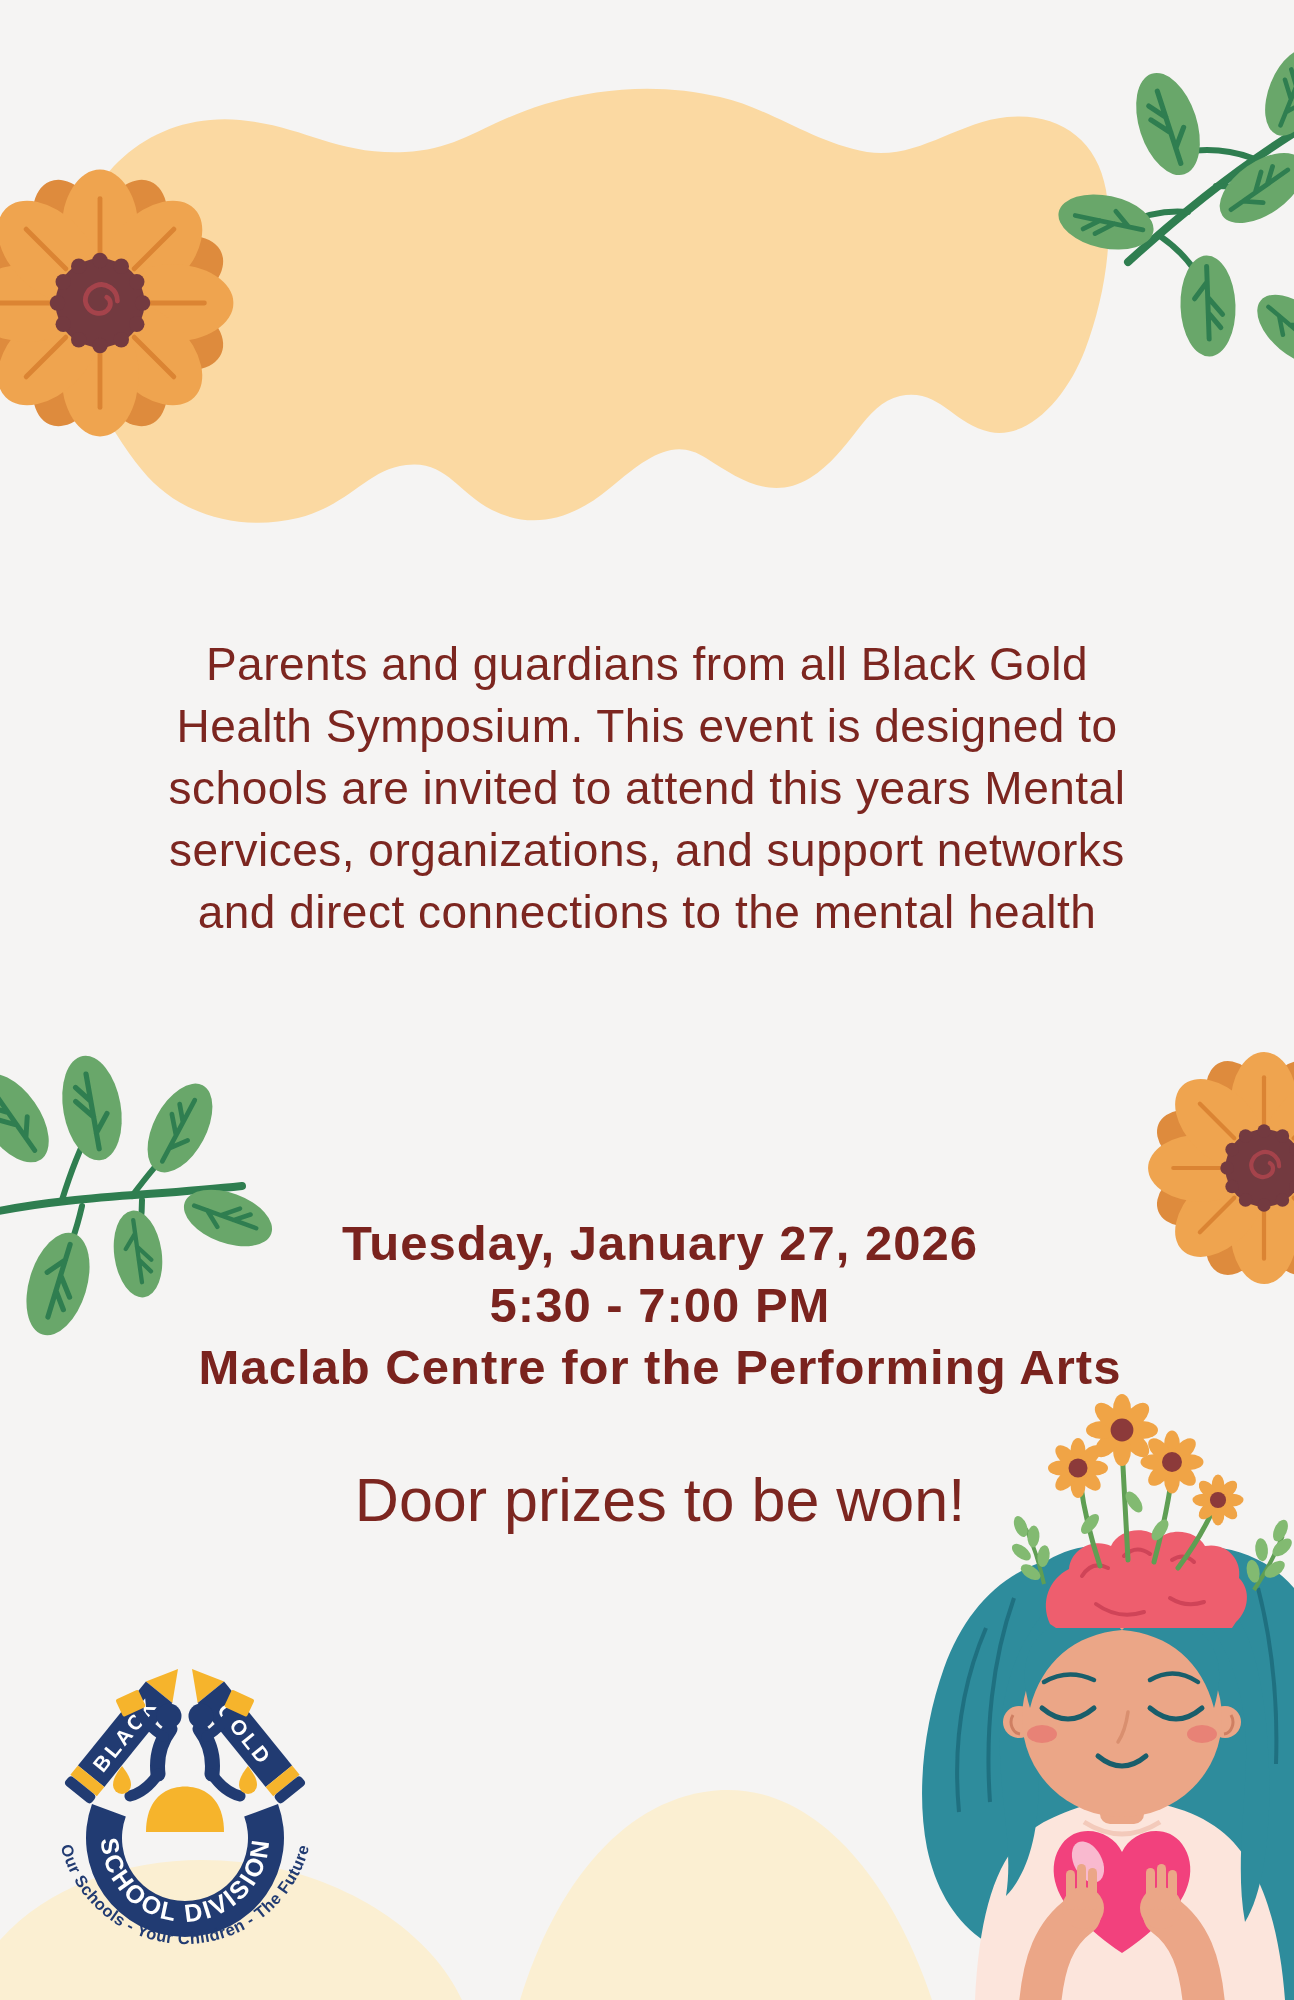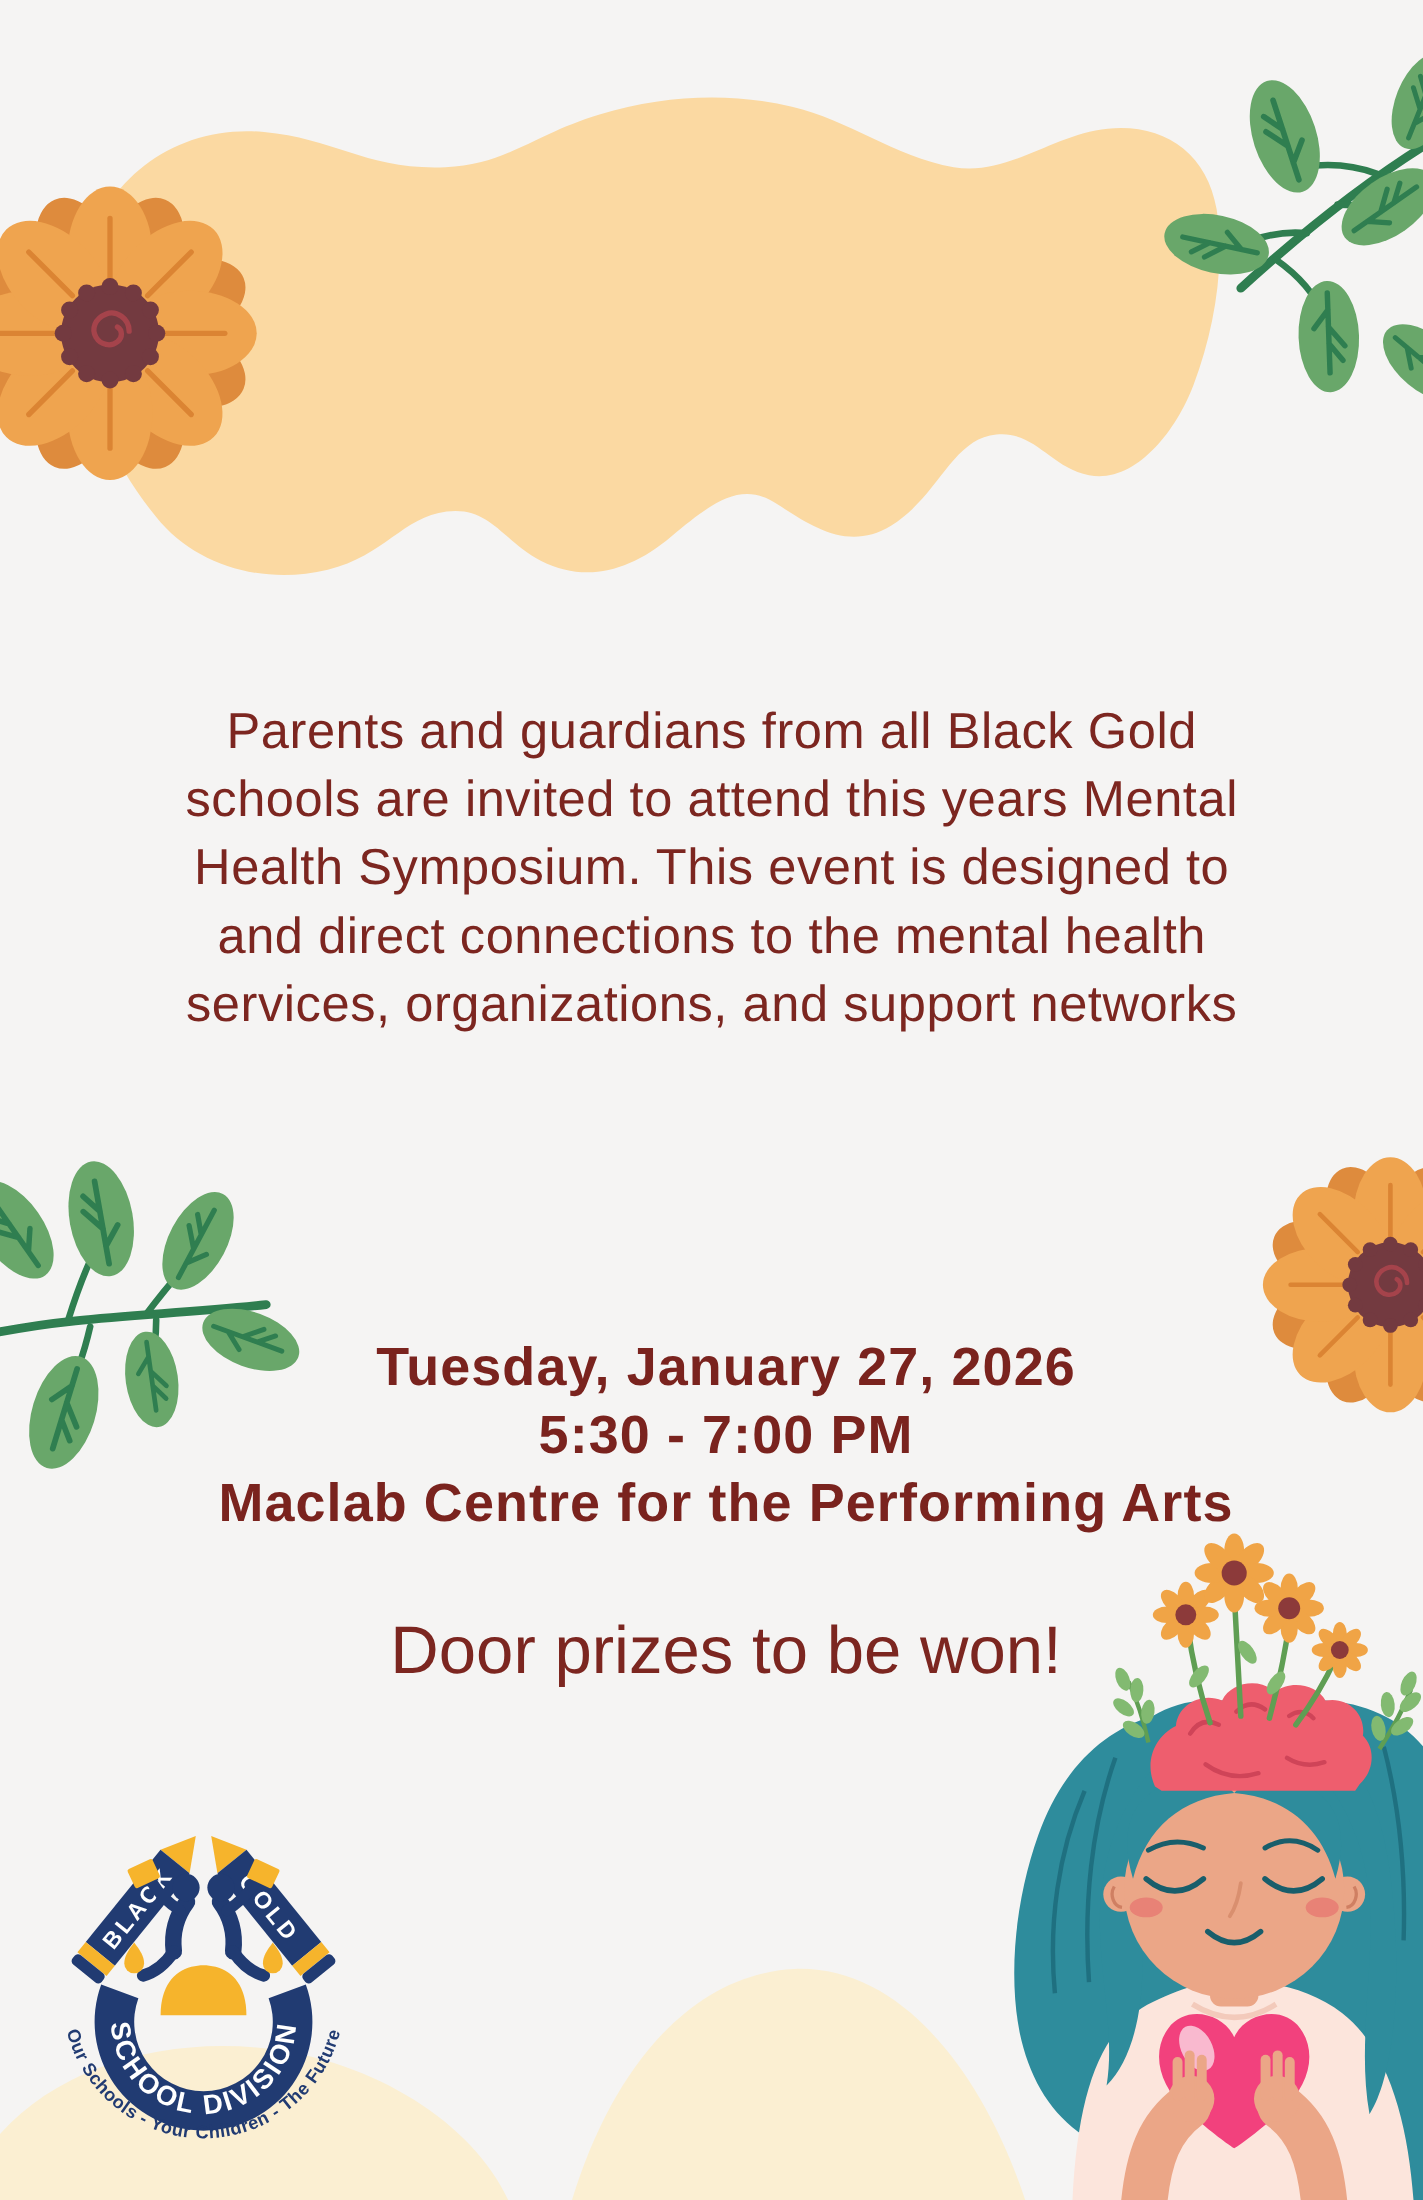--- a/index.html
+++ b/index.html
@@ -303,24 +303,24 @@
         <rect x="1146" y="1868" width="9" height="42" rx="4.5"></rect>
         <rect x="1157" y="1864" width="9" height="46" rx="4.5"></rect>
         <rect x="1168" y="1870" width="9" height="40" rx="4.5"></rect>
       </g>
     </g>
   </svg>
 
 
   <div class="txt body-par">
     <div>Parents and guardians from all Black Gold</div>
+    <div>Health Symposium. This event is designed to</div>
     <div>schools are invited to attend this years Mental</div>
-    <div>Health Symposium. This event is designed to</div>
+    <div>services, organizations, and support networks</div>
     <div>and direct connections to the mental health</div>
-    <div>services, organizations, and support networks</div>
   </div>
 
   <div class="txt event">
     <div>Tuesday, January 27, 2026</div>
     <div>5:30 - 7:00 PM</div>
     <div>Maclab Centre for the Performing Arts</div>
   </div>
 
   <div class="txt door">Door prizes to be won!</div>
 

